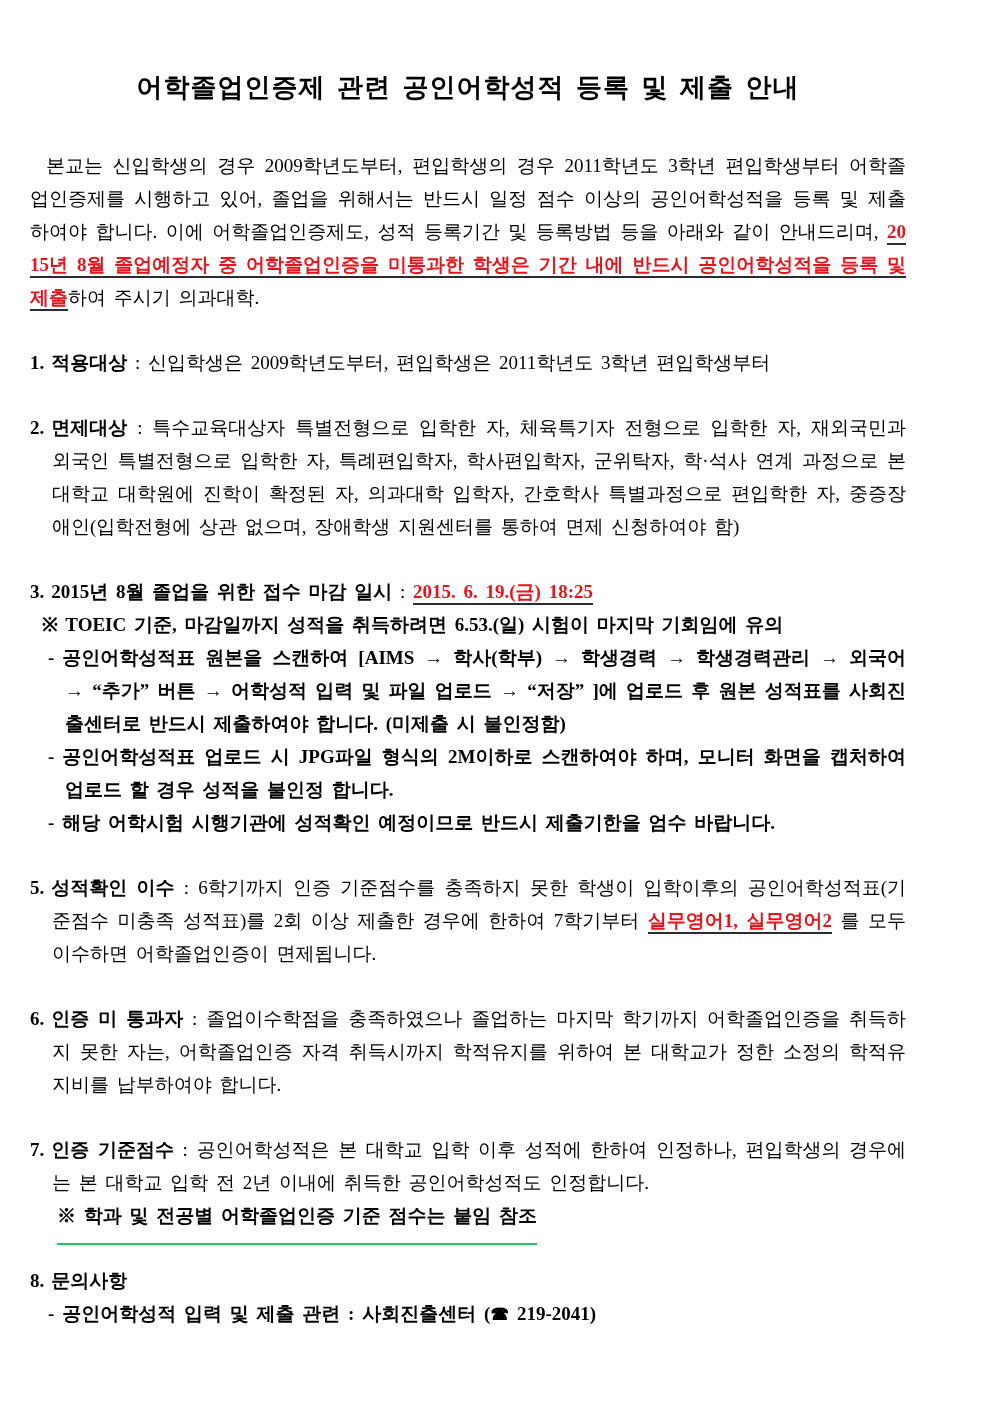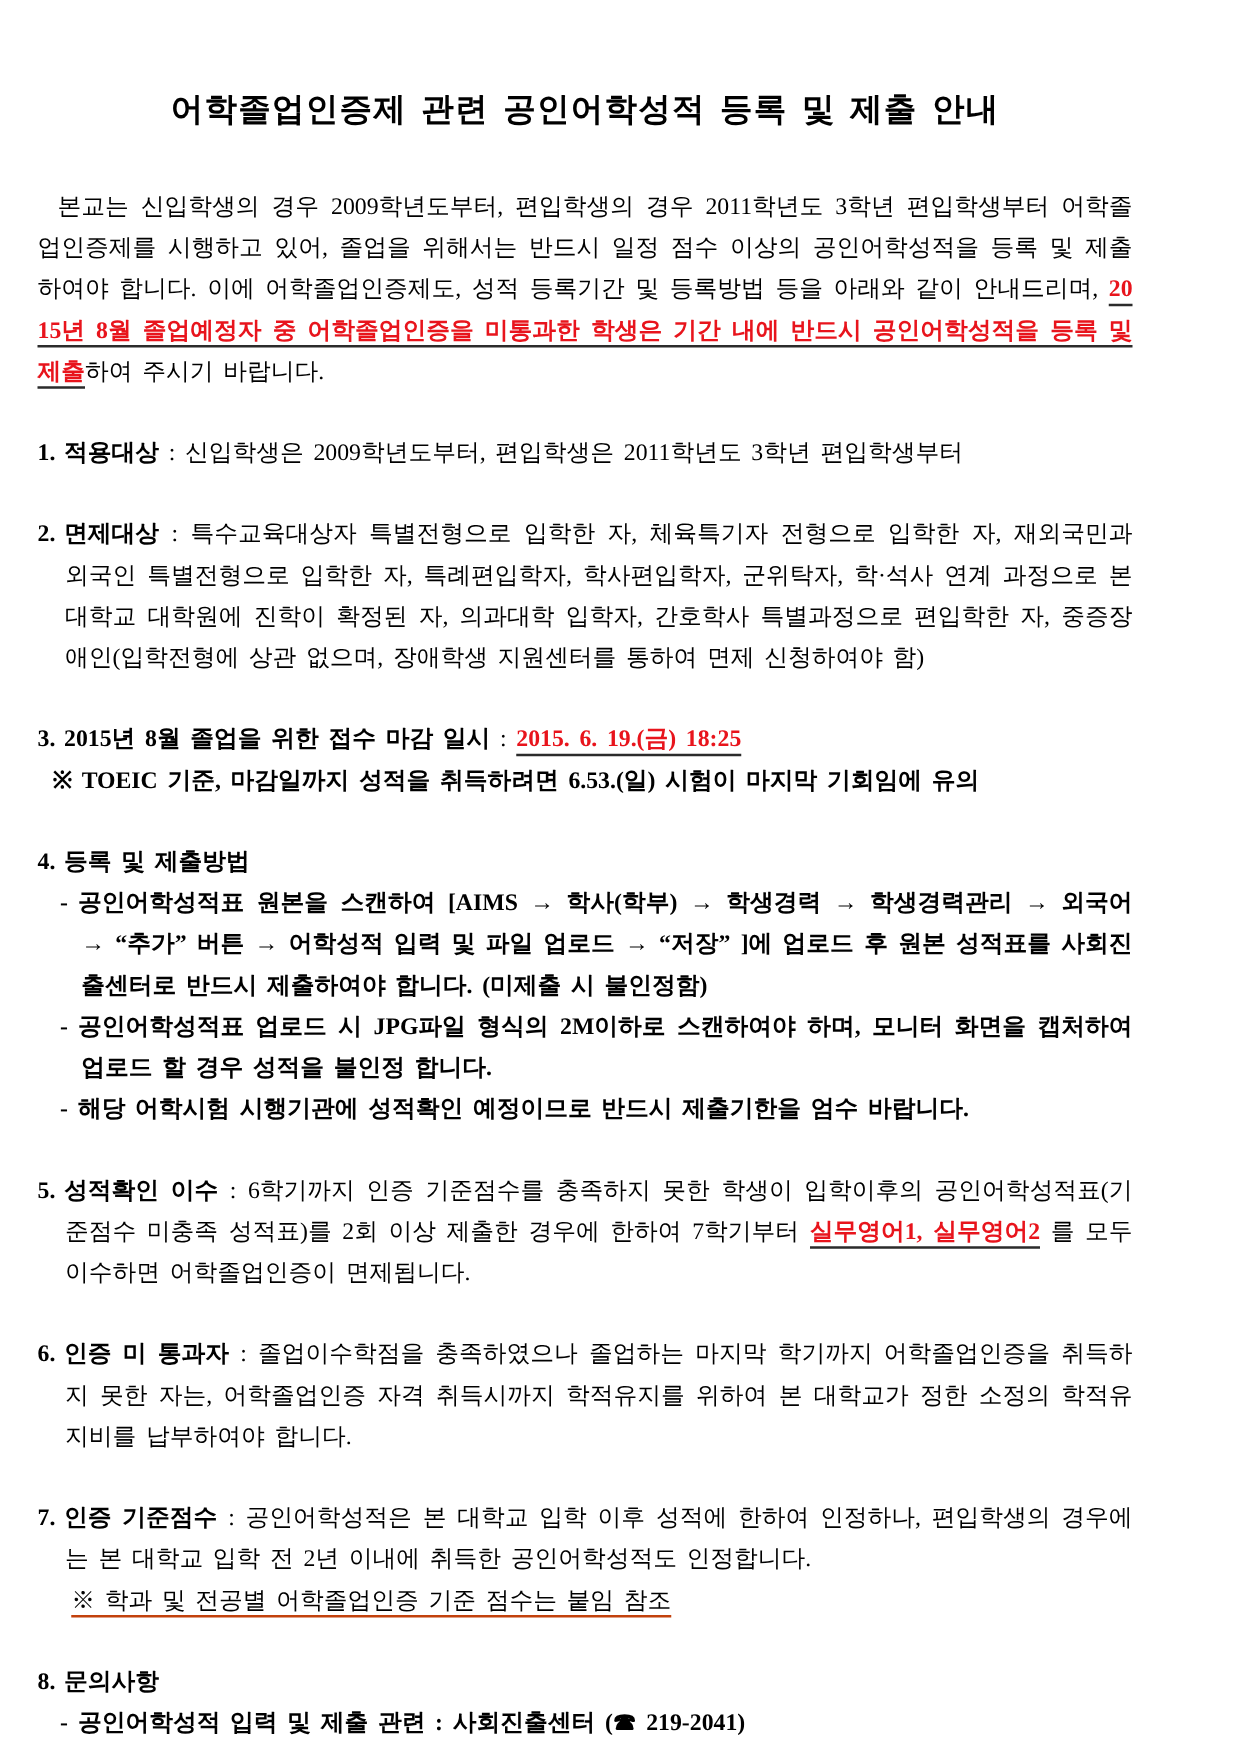--- a/index.html
+++ b/index.html
@@ -67,45 +67,44 @@
     margin-right: 8px;
   }
   .note-toeic {
     padding-left: 12px;
     font-weight: bold;
   }
   .note-attach {
     padding-left: 27px;
   }
   .note-attach .note-inner {
-    font-weight: normal;
-    border-bottom: 2px solid #c2410c;
-    padding-bottom: 1px;
+    font-weight: bold;
+    border-bottom: 2px solid #22c55e;
+    padding-bottom: 17px;
   }
 </style>
 </head>
 <body style="background: rgb(255, 255, 255); color: rgb(0, 0, 0);">
 
 <div class="page">
 
   <h1 class="title">어학졸업인증제 관련 공인어학성적 등록 및 제출 안내</h1>
 
-  <p class="intro body-text"><span>본교는 신입학생의 경우 2009학년도부터, 편입학생의 경우 2011학년도 3학년 편입학생부터 어학졸업인증제를 시행하고 있어, 졸업을 위해서는 반드시 일정 점수 이상의 공인어학성적을 등록 및 제출하여야 합니다. 이에 어학졸업인증제도, 성적 등록기간 및 등록방법 등을 아래와 같이 안내드리며, </span><span class="red-u">2015년 8월 졸업예정자 중 어학졸업인증을 미통과한 학생은 기간 내에 반드시 공인어학성적을 등록 및 제출</span><span>하여 주시기 바랍니다.</span></p>
+  <p class="intro body-text"><span>본교는 신입학생의 경우 2009학년도부터, 편입학생의 경우 2011학년도 3학년 편입학생부터 어학졸업인증제를 시행하고 있어, 졸업을 위해서는 반드시 일정 점수 이상의 공인어학성적을 등록 및 제출하여야 합니다. 이에 어학졸업인증제도, 성적 등록기간 및 등록방법 등을 아래와 같이 안내드리며, </span><span class="red-u">2015년 8월 졸업예정자 중 어학졸업인증을 미통과한 학생은 기간 내에 반드시 공인어학성적을 등록 및 제출</span><span>하여 주시기 의과대학.</span></p>
 
   <div class="items body-text">
 
     <div class="item"><span class="num">1.</span><span class="label">적용대상</span><span> : </span><span>신입학생은 2009학년도부터, 편입학생은 2011학년도 3학년 편입학생부터</span></div>
 
     <div class="item"><span class="num">2.</span><span class="label">면제대상</span><span> : </span><span>특수교육대상자 특별전형으로 입학한 자, 체육특기자 전형으로 입학한 자, 재외국민과 외국인 특별전형으로 입학한 자, 특례편입학자, 학사편입학자, 군위탁자, 학·석사 연계 과정으로 본 대학교 대학원에 진학이 확정된 자, 의과대학 입학자, 간호학사 특별과정으로 편입학한 자, 중증장애인(입학전형에 상관 없으며, 장애학생 지원센터를 통하여 면제 신청하여야 함)</span></div>
 
     <div class="item"><span class="num">3.</span><span class="label">2015년 8월 졸업을 위한 접수 마감 일시</span><span> : </span><span class="red-u">2015. 6. 19.(금) 18:25</span></div>
 
     <div class="note-toeic">※ TOEIC 기준, 마감일까지 성적을 취득하려면 6.53.(일) 시험이 마지막 기회임에 유의</div>
 
-    <div class="item"><span class="num">4.</span><span class="label">등록 및 제출방법</span></div>
 
     <div class="sub"><span class="dash">-</span><span>공인어학성적표 원본을 스캔하여 [AIMS → 학사(학부) → 학생경력 → 학생경력관리 → 외국어 → “추가” 버튼 → 어학성적 입력 및 파일 업로드 → “저장” ]에 업로드 후 원본 성적표를 사회진출센터로 반드시 제출하여야 합니다. (미제출 시 불인정함)</span></div>
 
     <div class="sub"><span class="dash">-</span><span>공인어학성적표 업로드 시 JPG파일 형식의 2M이하로 스캔하여야 하며, 모니터 화면을 캡처하여 업로드 할 경우 성적을 불인정 합니다.</span></div>
 
     <div class="sub"><span class="dash">-</span><span>해당 어학시험 시행기관에 성적확인 예정이므로 반드시 제출기한을 엄수 바랍니다.</span></div>
 
     <div class="item"><span class="num">5.</span><span class="label">성적확인 이수</span><span> : </span><span>6학기까지 인증 기준점수를 충족하지 못한 학생이 입학이후의 공인어학성적표(기준점수 미충족 성적표)를 2회 이상 제출한 경우에 한하여 7학기부터 </span><span class="red-u">실무영어1, 실무영어2</span><span> 를 모두 이수하면 어학졸업인증이 면제됩니다.</span></div>
 
     <div class="item"><span class="num">6.</span><span class="label">인증 미 통과자</span><span> : </span><span>졸업이수학점을 충족하였으나 졸업하는 마지막 학기까지 어학졸업인증을 취득하지 못한 자는, 어학졸업인증 자격 취득시까지 학적유지를 위하여 본 대학교가 정한 소정의 학적유지비를 납부하여야 합니다.</span></div>

